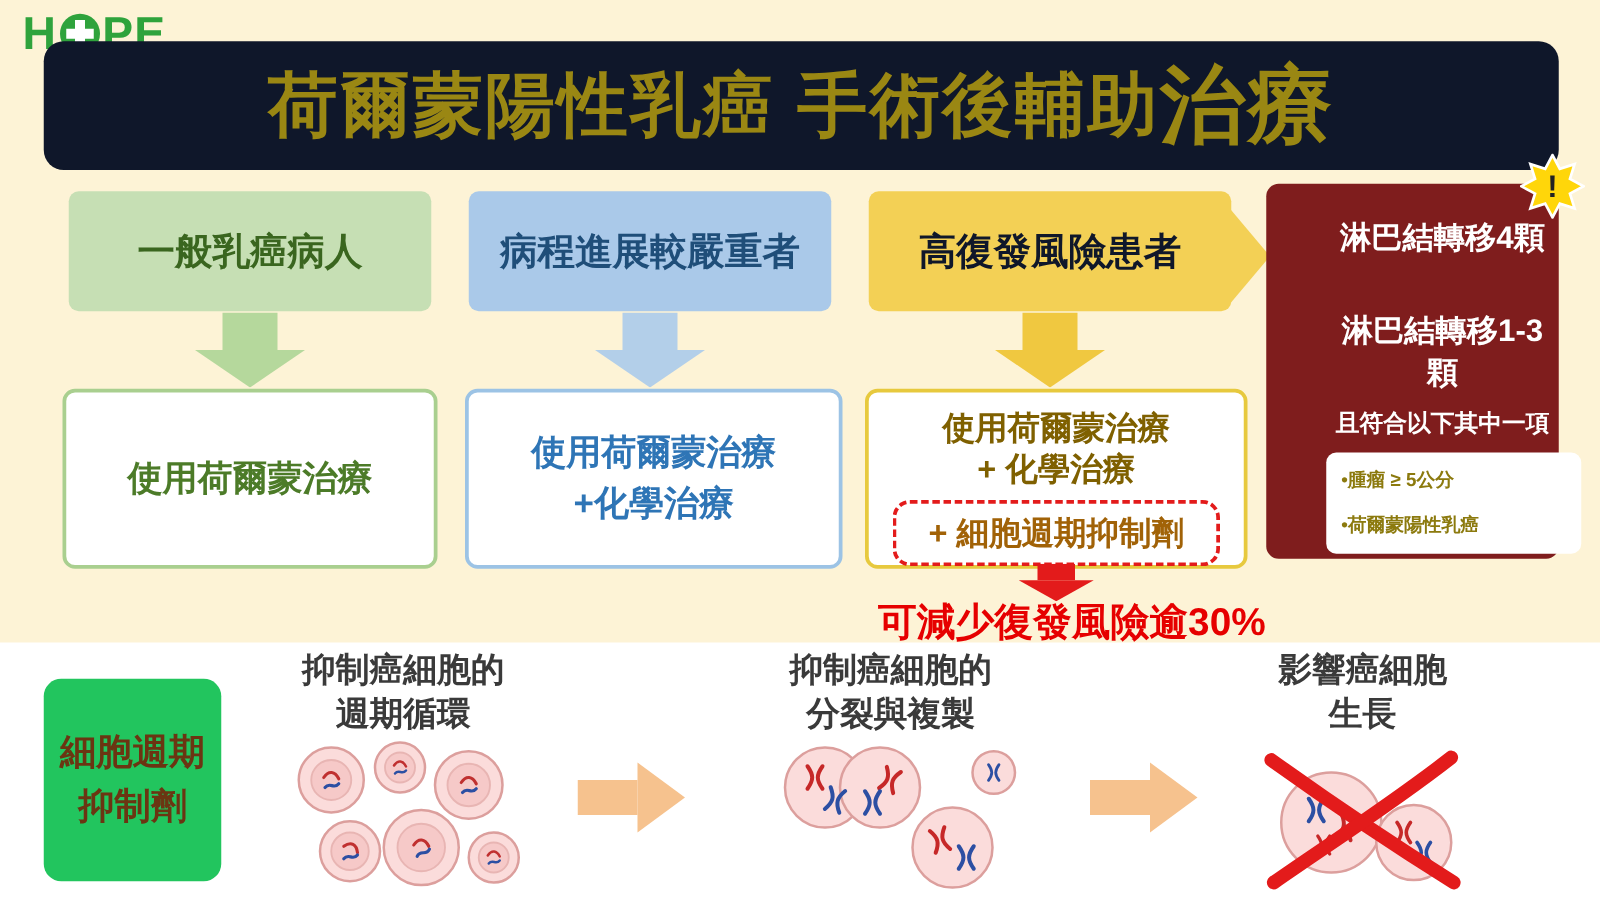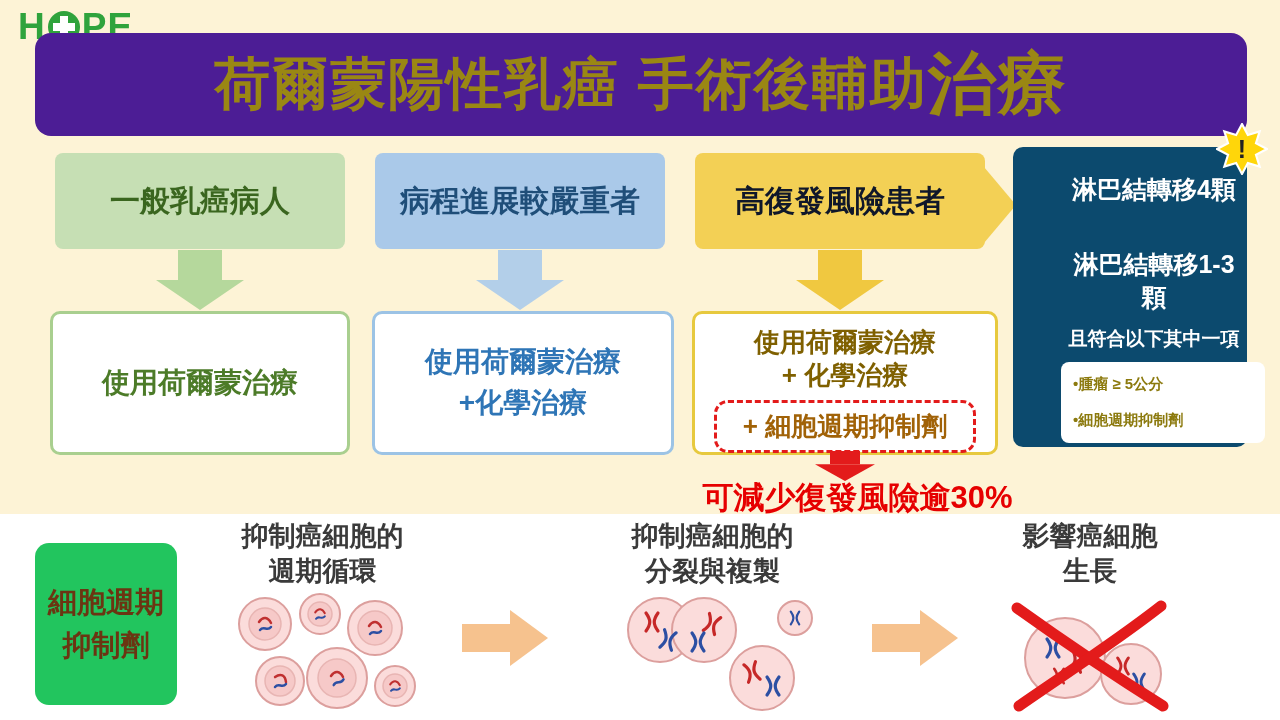--- a/index.html
+++ b/index.html
@@ -5,21 +5,21 @@
   html,body{margin:0;padding:0;}
   .canvas{position:relative;width:1280px;height:720px;background:#fdf3d6;overflow:hidden;
           font-family:"Liberation Sans","DejaVu Sans",sans-serif;}
   .abs{position:absolute;}
 
   
   .logo{left:18px;top:6px;display:flex;align-items:center;font-weight:bold;font-size:37px;color:#2fa33c;letter-spacing:1px;}
   .logo svg{margin:0 1px;display:block;}
 
   
-  .title-box{left:35px;top:33px;width:1212px;height:103px;background:#4c1d95;border-radius:16px;
+  .title-box{left:35px;top:33px;width:1212px;height:103px;background:#0f172a;border-radius:16px;
              display:flex;align-items:center;justify-content:center;}
   .title-main{font-size:56px;font-weight:bold;color:#9a8713;letter-spacing:2px;}
   .title-em{font-size:68px;font-weight:bold;color:#9a8713;letter-spacing:2px;}
 
   
   .hdr{top:153px;height:96px;border-radius:8px;display:flex;align-items:center;justify-content:center;
        font-size:30px;font-weight:bold;text-align:center;}
   .hdr-green{left:55px;width:290px;background:#c6dfb4;color:#3a661f;}
   .hdr-blue{left:375px;width:290px;background:#aac9e9;color:#1f4e79;}
   .hdr-yellow{left:695px;width:290px;background:#f3d055;color:#0f172a;}
@@ -34,21 +34,21 @@
   .tb-blue{left:372px;width:302px;border:3px solid #9cc3e5;color:#2e75b6;font-size:28px;line-height:1.45;}
   .tb-yellow{left:692px;width:306px;border:3px solid #e7c93e;color:#7f6000;font-size:26px;
              justify-content:flex-start;padding-top:12px;line-height:1.25;}
   .dashed-red{margin-top:9px;border:3px dashed #e31b1b;border-radius:14px;padding:7px 10px;
               font-size:26px;color:#a16207;width:262px;box-sizing:border-box;}
 
   .right-tri{left:984px;top:167px;width:0;height:0;border-top:38px solid transparent;
              border-bottom:38px solid transparent;border-left:32px solid #f3d055;}
 
   
-  .criteria{left:1013px;top:147px;width:234px;height:300px;background:#0c4a6e;border-radius:10px;
+  .criteria{left:1013px;top:147px;width:234px;height:300px;background:#7f1d1d;border-radius:10px;
             color:#ffffff;text-align:center;box-sizing:border-box;padding-top:26px;padding-left:48px;}
   .crit-l1{font-size:25px;font-weight:bold;}
   .crit-l2{margin-top:42px;font-size:25px;font-weight:bold;}
   .crit-cond{margin-top:12px;font-size:19px;font-weight:bold;}
   .crit-inner{margin:10px auto 0;width:204px;background:#ffffff;border-radius:8px;color:#8c7a0e;
               font-weight:bold;font-size:15px;text-align:left;padding:13px 0 13px 12px;box-sizing:border-box;}
   .crit-inner div+div{margin-top:17px;}
   .warn{left:1216px;top:123px;width:52px;height:52px;}
 
   
@@ -127,21 +127,21 @@
   </div>
 
   <div class="abs right-tri"></div>
 
   <div class="abs criteria">
     <div class="crit-l1">淋巴結轉移4顆</div>
     <div class="crit-l2">淋巴結轉移1-3顆</div>
     <div class="crit-cond">且符合以下其中一項</div>
     <div class="crit-inner">
       <div>•腫瘤 ≥ 5公分</div>
-      <div>•細胞週期抑制劑</div>
+      <div>•荷爾蒙陽性乳癌</div>
     </div>
   </div>
 
   <svg class="abs warn" viewBox="0 0 48 48">
     <polygon points="24,1 29.4,11.1 40.3,7.7 36.9,18.6 47,24 36.9,29.4 40.3,40.3 29.4,36.9 24,47 18.6,36.9 7.7,40.3 11.1,29.4 1,24 11.1,18.6 7.7,7.7 18.6,11.1" fill="#ffd60a" stroke="#ffffff" stroke-width="2"></polygon>
     <text x="24" y="32" text-anchor="middle" font-size="23" font-weight="bold" fill="#222222">!</text>
   </svg>
 
   <svg class="abs red-arrow" viewBox="0 0 70 32" preserveAspectRatio="none">
     <rect x="20" y="0" width="30" height="14" fill="#e31b1b"></rect>

